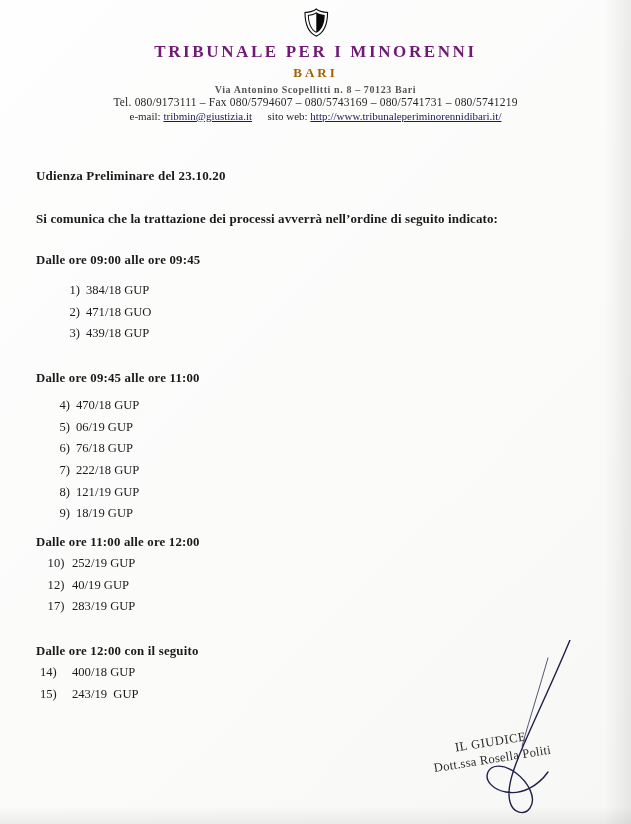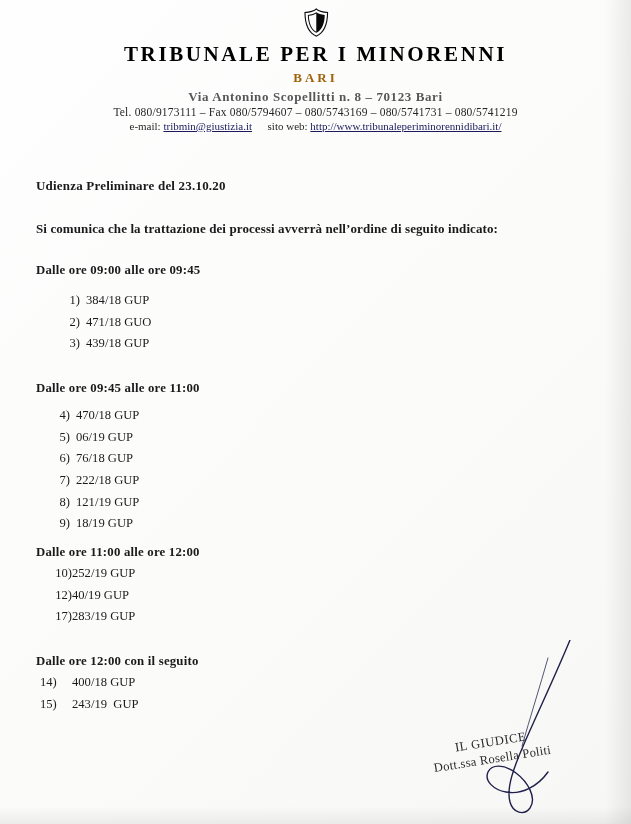--- a/index.html
+++ b/index.html
@@ -32,37 +32,37 @@
     width: 34px;
     height: 34px;
     line-height: 34px;
     font-size: 28px;
     color: #2b2b2b;
     filter: grayscale(100%) contrast(140%);
   }
   .court-title {
     text-align: center;
     font-family: "Liberation Serif", serif;
-    font-size: 21px;
+    font-size: 17px;
     font-weight: bold;
     letter-spacing: 2.6px;
     margin-top: 2px;
-    color: #000000;
+    color: #701a75;
   }
   .court-city {
     text-align: center;
     font-size: 13px;
     font-weight: bold;
     letter-spacing: 3px;
     margin-top: 3px;
     color: #a16207;
   }
   .court-address {
     text-align: center;
-    font-size: 13px;
+    font-size: 10px;
     font-weight: bold;
     letter-spacing: .6px;
     margin-top: 3px;
     color: #3a3a3a;
     opacity: .85;
   }
   .court-phones {
     text-align: center;
     font-size: 11.5px;
     margin-top: 1px;
@@ -130,21 +130,21 @@
     padding-right: 6px;
     flex: 0 0 auto;
   }
   .case-row .val {
     white-space: pre;
   }
   .indent-a .case-row .num { width: 44px; }
   .indent-a { margin-top: 12px; }
   .indent-b { margin-top: 9px; }
   .indent-c { margin-top: 3px; padding-left: 2px; }
-  .indent-c .case-row .num { width: 32px; text-align: right; padding-left: 2px; padding-right: 0; }
+  .indent-c .case-row .num { width: 32px; text-align: center; padding-left: 2px; padding-right: 0; }
   .indent-d { margin-top: 3px; padding-left: 2px; }
   .indent-d .case-row .num { width: 32px; text-align: left; padding-left: 2px; padding-right: 0; }
 
   
   .signature-block {
     position: absolute;
     left: 432px;
     top: 735px;
     transform: rotate(-9deg);
     text-align: left;

